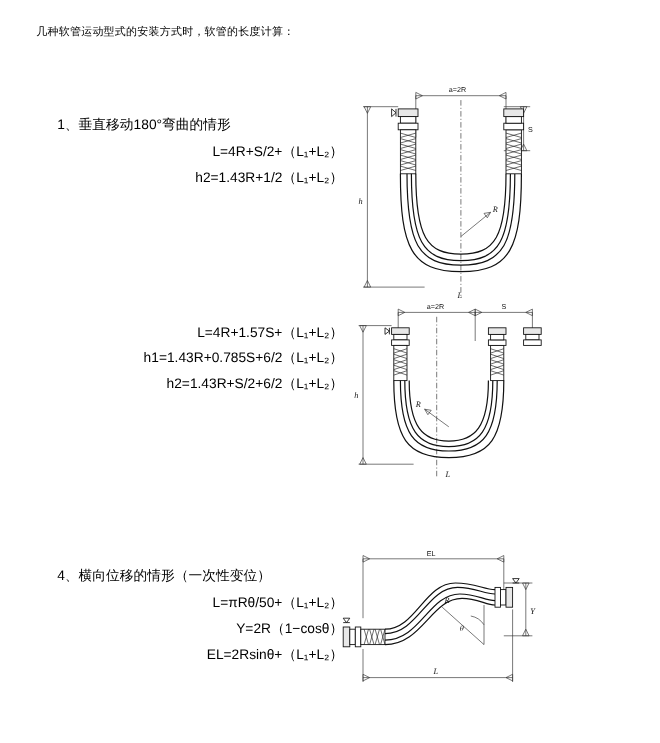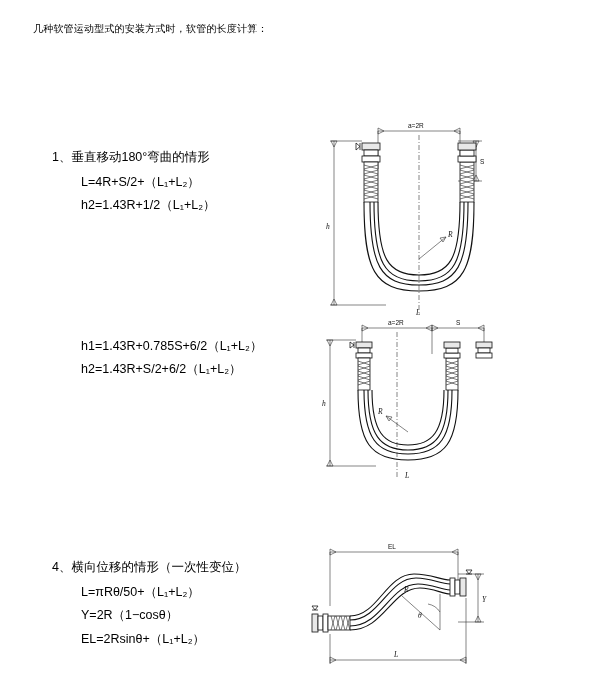--- a/index.html
+++ b/index.html
@@ -25,21 +25,20 @@
     left: 33px;
     top: 22px;
     font-size: 10px;
     letter-spacing: 0.2px;
     white-space: nowrap;
   }
   .section {
     position: absolute;
     left: 0;
     width: 600px;
-    margin-top: 44px;
   }
   .sec1 { top: 105px; height: 175px; }
   .sec2 { top: 295px; height: 175px; }
   .sec3 { top: 515px; height: 145px; }
 
   .txtcol {
     position: absolute;
     left: 52px;
     top: 0;
     width: 260px;
@@ -48,20 +47,21 @@
     font-size: 12.5px;
     white-space: nowrap;
     margin-bottom: 9px;
   }
   .formula {
     font-size: 12.5px;
     white-space: nowrap;
     margin-left: 29px;
     margin-bottom: 9px;
     line-height: 1.15;
+    text-align: right;
   }
   .figure {
     position: absolute;
   }
   .fig1 { left: 300px; top: -30px; }
   .fig2 { left: 300px; top: -25px; }
   .fig3 { left: 290px; top: -25px; }
   svg { display: block; }
   .thin { stroke: #1a1a1a; stroke-width: 0.8; fill: none; }
   .med  { stroke: #111111; stroke-width: 1.1; fill: none; }
@@ -167,20 +167,21 @@
         <path class="dim" d="M146 118 L140 119 L143 123 Z" fill="#333"></path>
         <text class="lbl-i" x="148" y="118">R</text>
 
         <text class="lbl-i" x="116" y="196">L</text>
       </svg>
     </div>
   </div>
 
   <div class="section sec2">
     <div class="txtcol">
+      <div class="formula">L=4R+1.57S+（L₁+L₂）</div>
       <div class="formula">h1=1.43R+0.785S+6/2（L₁+L₂）</div>
       <div class="formula">h2=1.43R+S/2+6/2（L₁+L₂）</div>
     </div>
 
     <div class="figure fig2">
       <svg width="200" height="180" viewBox="0 0 200 180">
 
         <line class="dim" x1="62" y1="14" x2="132" y2="14"></line>
         <path class="dim" d="M62 11 L68 14 L62 17 Z" fill="#333"></path>
         <path class="dim" d="M132 11 L126 14 L132 17 Z" fill="#333"></path>

